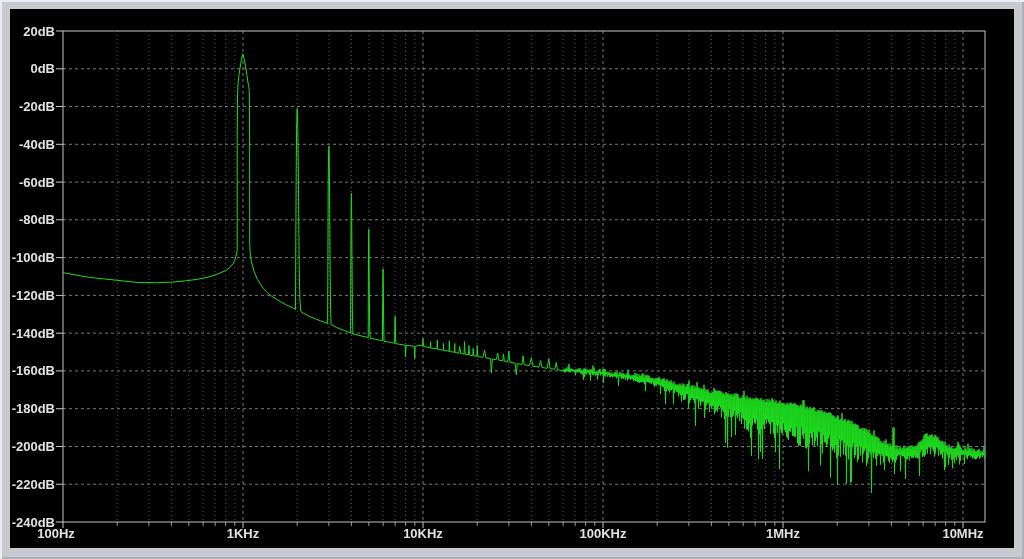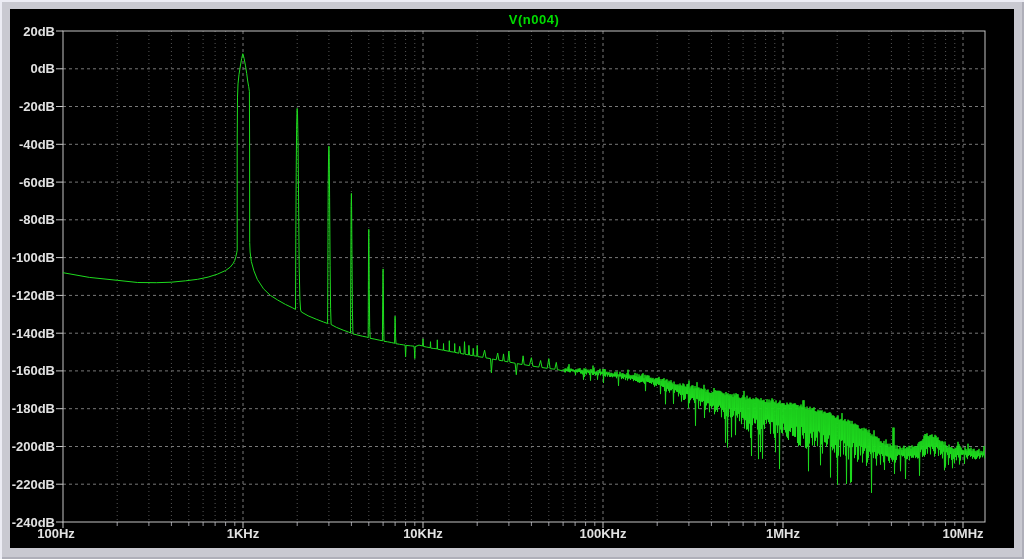--- a/index.html
+++ b/index.html
@@ -14,21 +14,20 @@
               text-align:center;font-size:13px;font-weight:bold;
               color:#00DC00;letter-spacing:0.5px;}
   svg{position:absolute;left:0;top:0;}
   text{font-family:"Liberation Sans",sans-serif;font-size:13px;font-weight:bold;}
 </style>
 </head>
 <body>
 
 <div class="frame" style="background: rgb(201, 201, 209);">
   <div class="client" style="background: rgb(0, 0, 0);">
-    <div class="plot-title" style="color: rgb(0, 220, 0);">V(n004)</div>
     <svg width="1004" height="539" viewBox="10 9 1004 539">
         <g>
           <line x1="117.2" y1="31" x2="117.2" y2="522" stroke="#545454" stroke-dasharray="1 3"></line>
           <line x1="148.9" y1="31" x2="148.9" y2="522" stroke="#545454" stroke-dasharray="1 3"></line>
           <line x1="171.4" y1="31" x2="171.4" y2="522" stroke="#545454" stroke-dasharray="1 3"></line>
           <line x1="188.8" y1="31" x2="188.8" y2="522" stroke="#545454" stroke-dasharray="1 3"></line>
           <line x1="203.1" y1="31" x2="203.1" y2="522" stroke="#545454" stroke-dasharray="1 3"></line>
           <line x1="215.1" y1="31" x2="215.1" y2="522" stroke="#545454" stroke-dasharray="1 3"></line>
           <line x1="225.6" y1="31" x2="225.6" y2="522" stroke="#545454" stroke-dasharray="1 3"></line>
           <line x1="234.8" y1="31" x2="234.8" y2="522" stroke="#545454" stroke-dasharray="1 3"></line>

